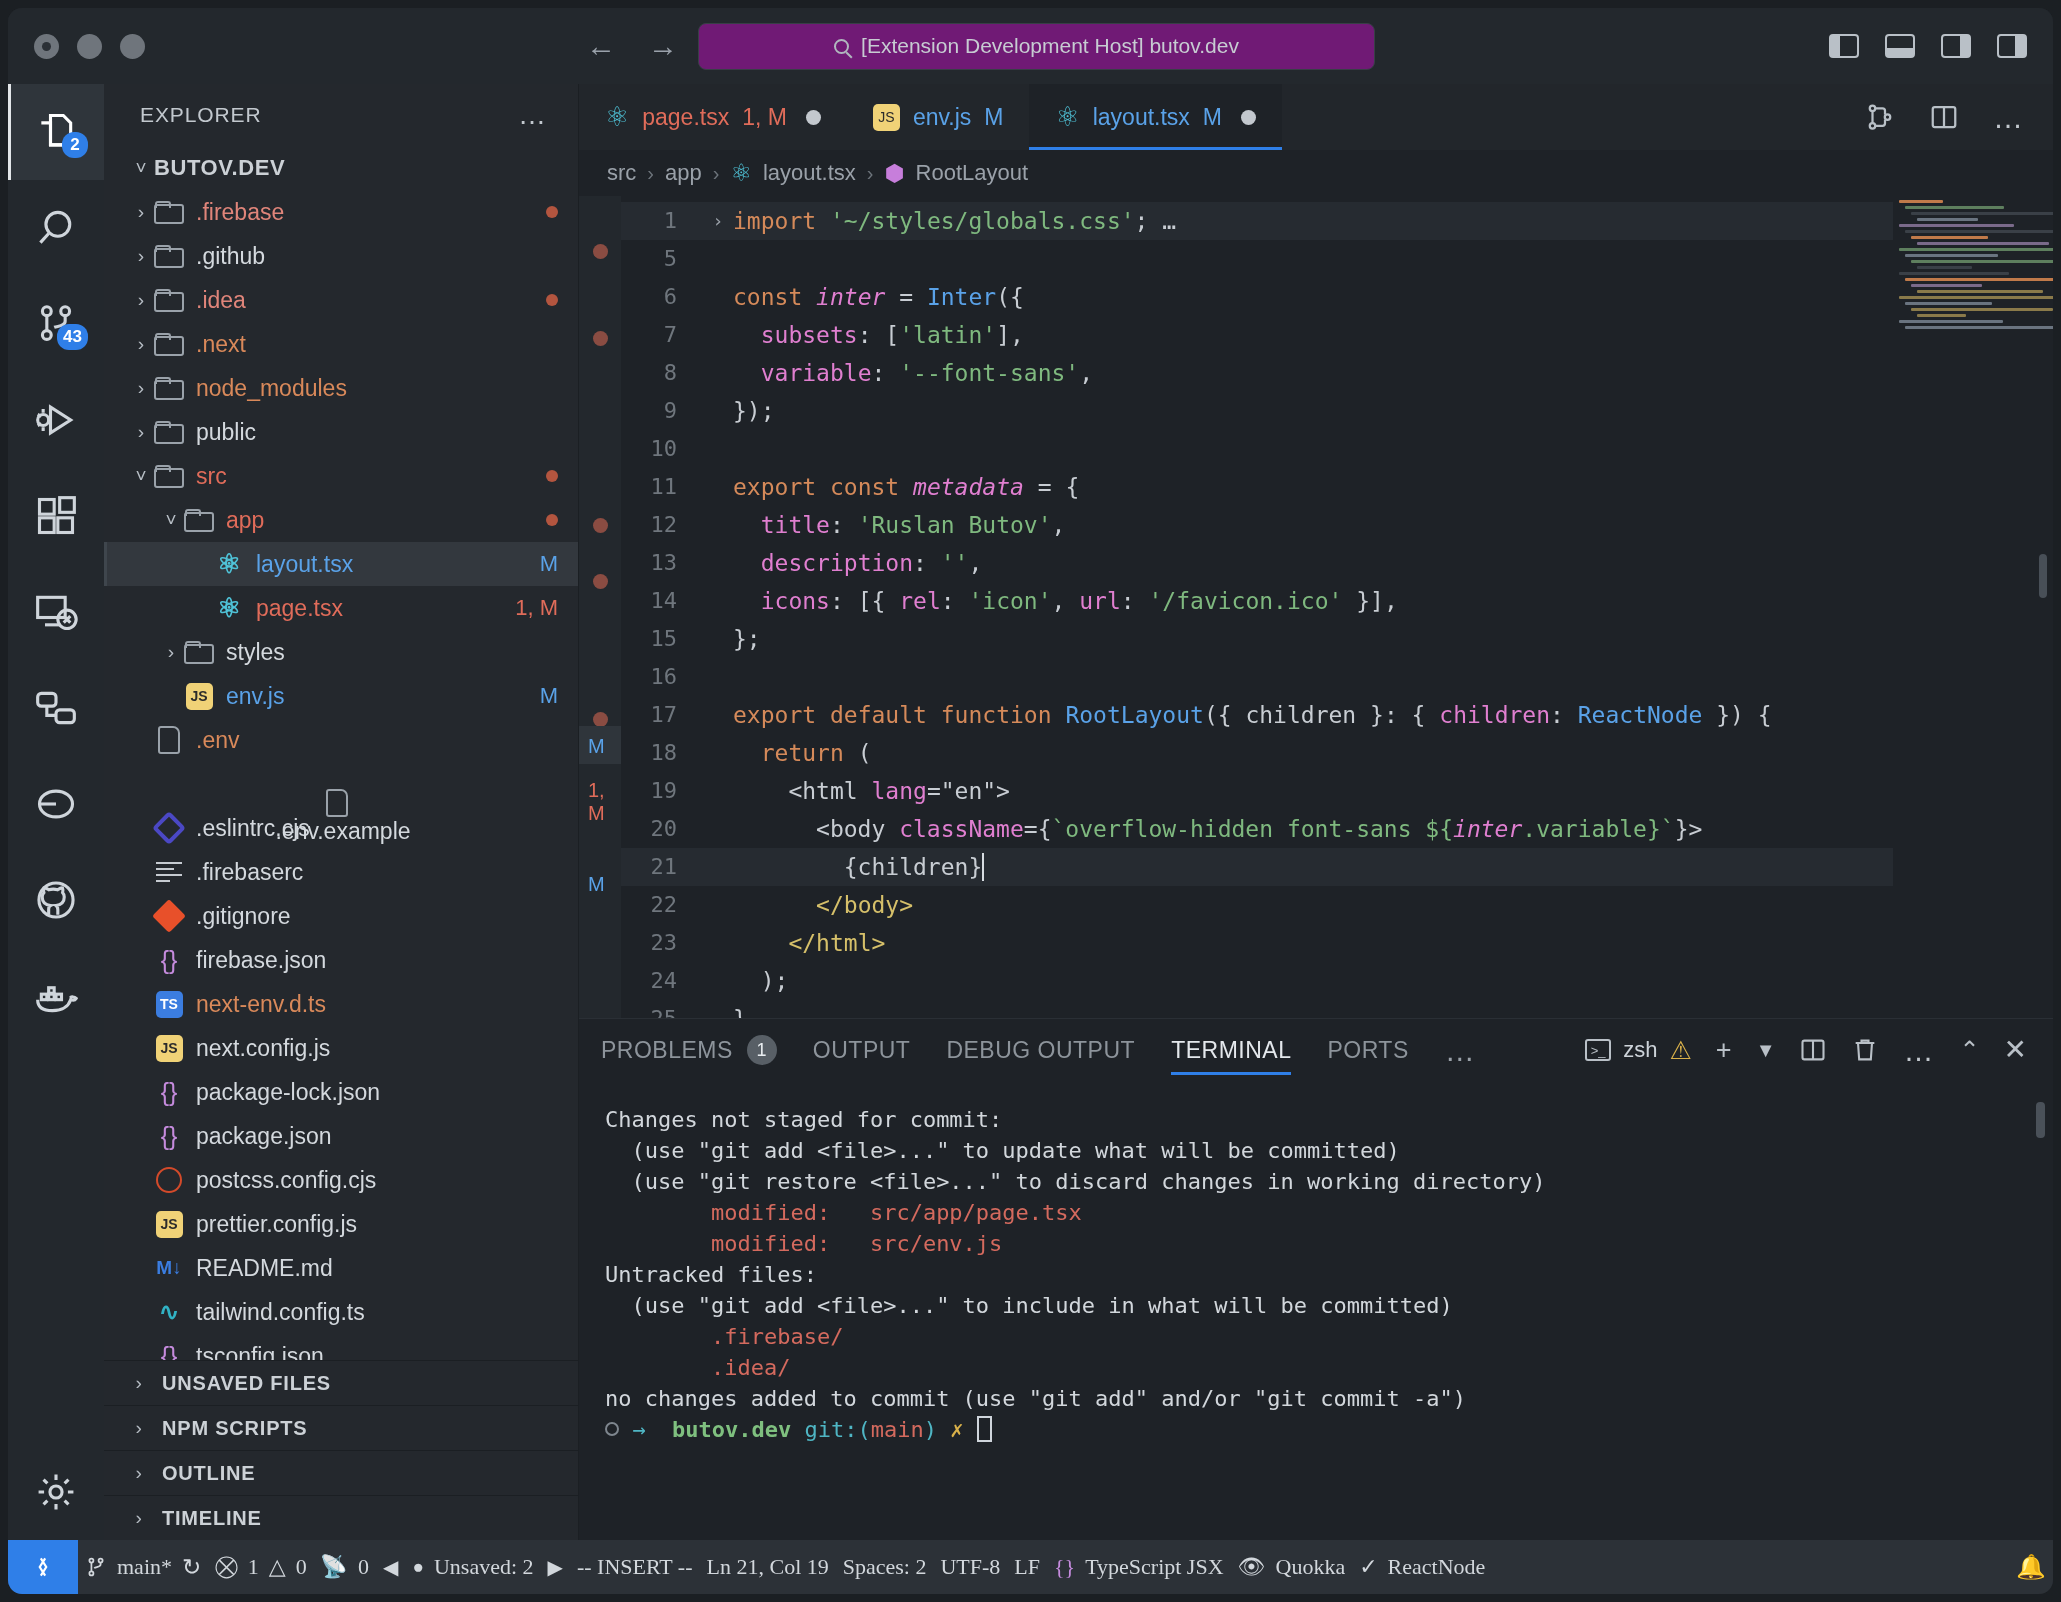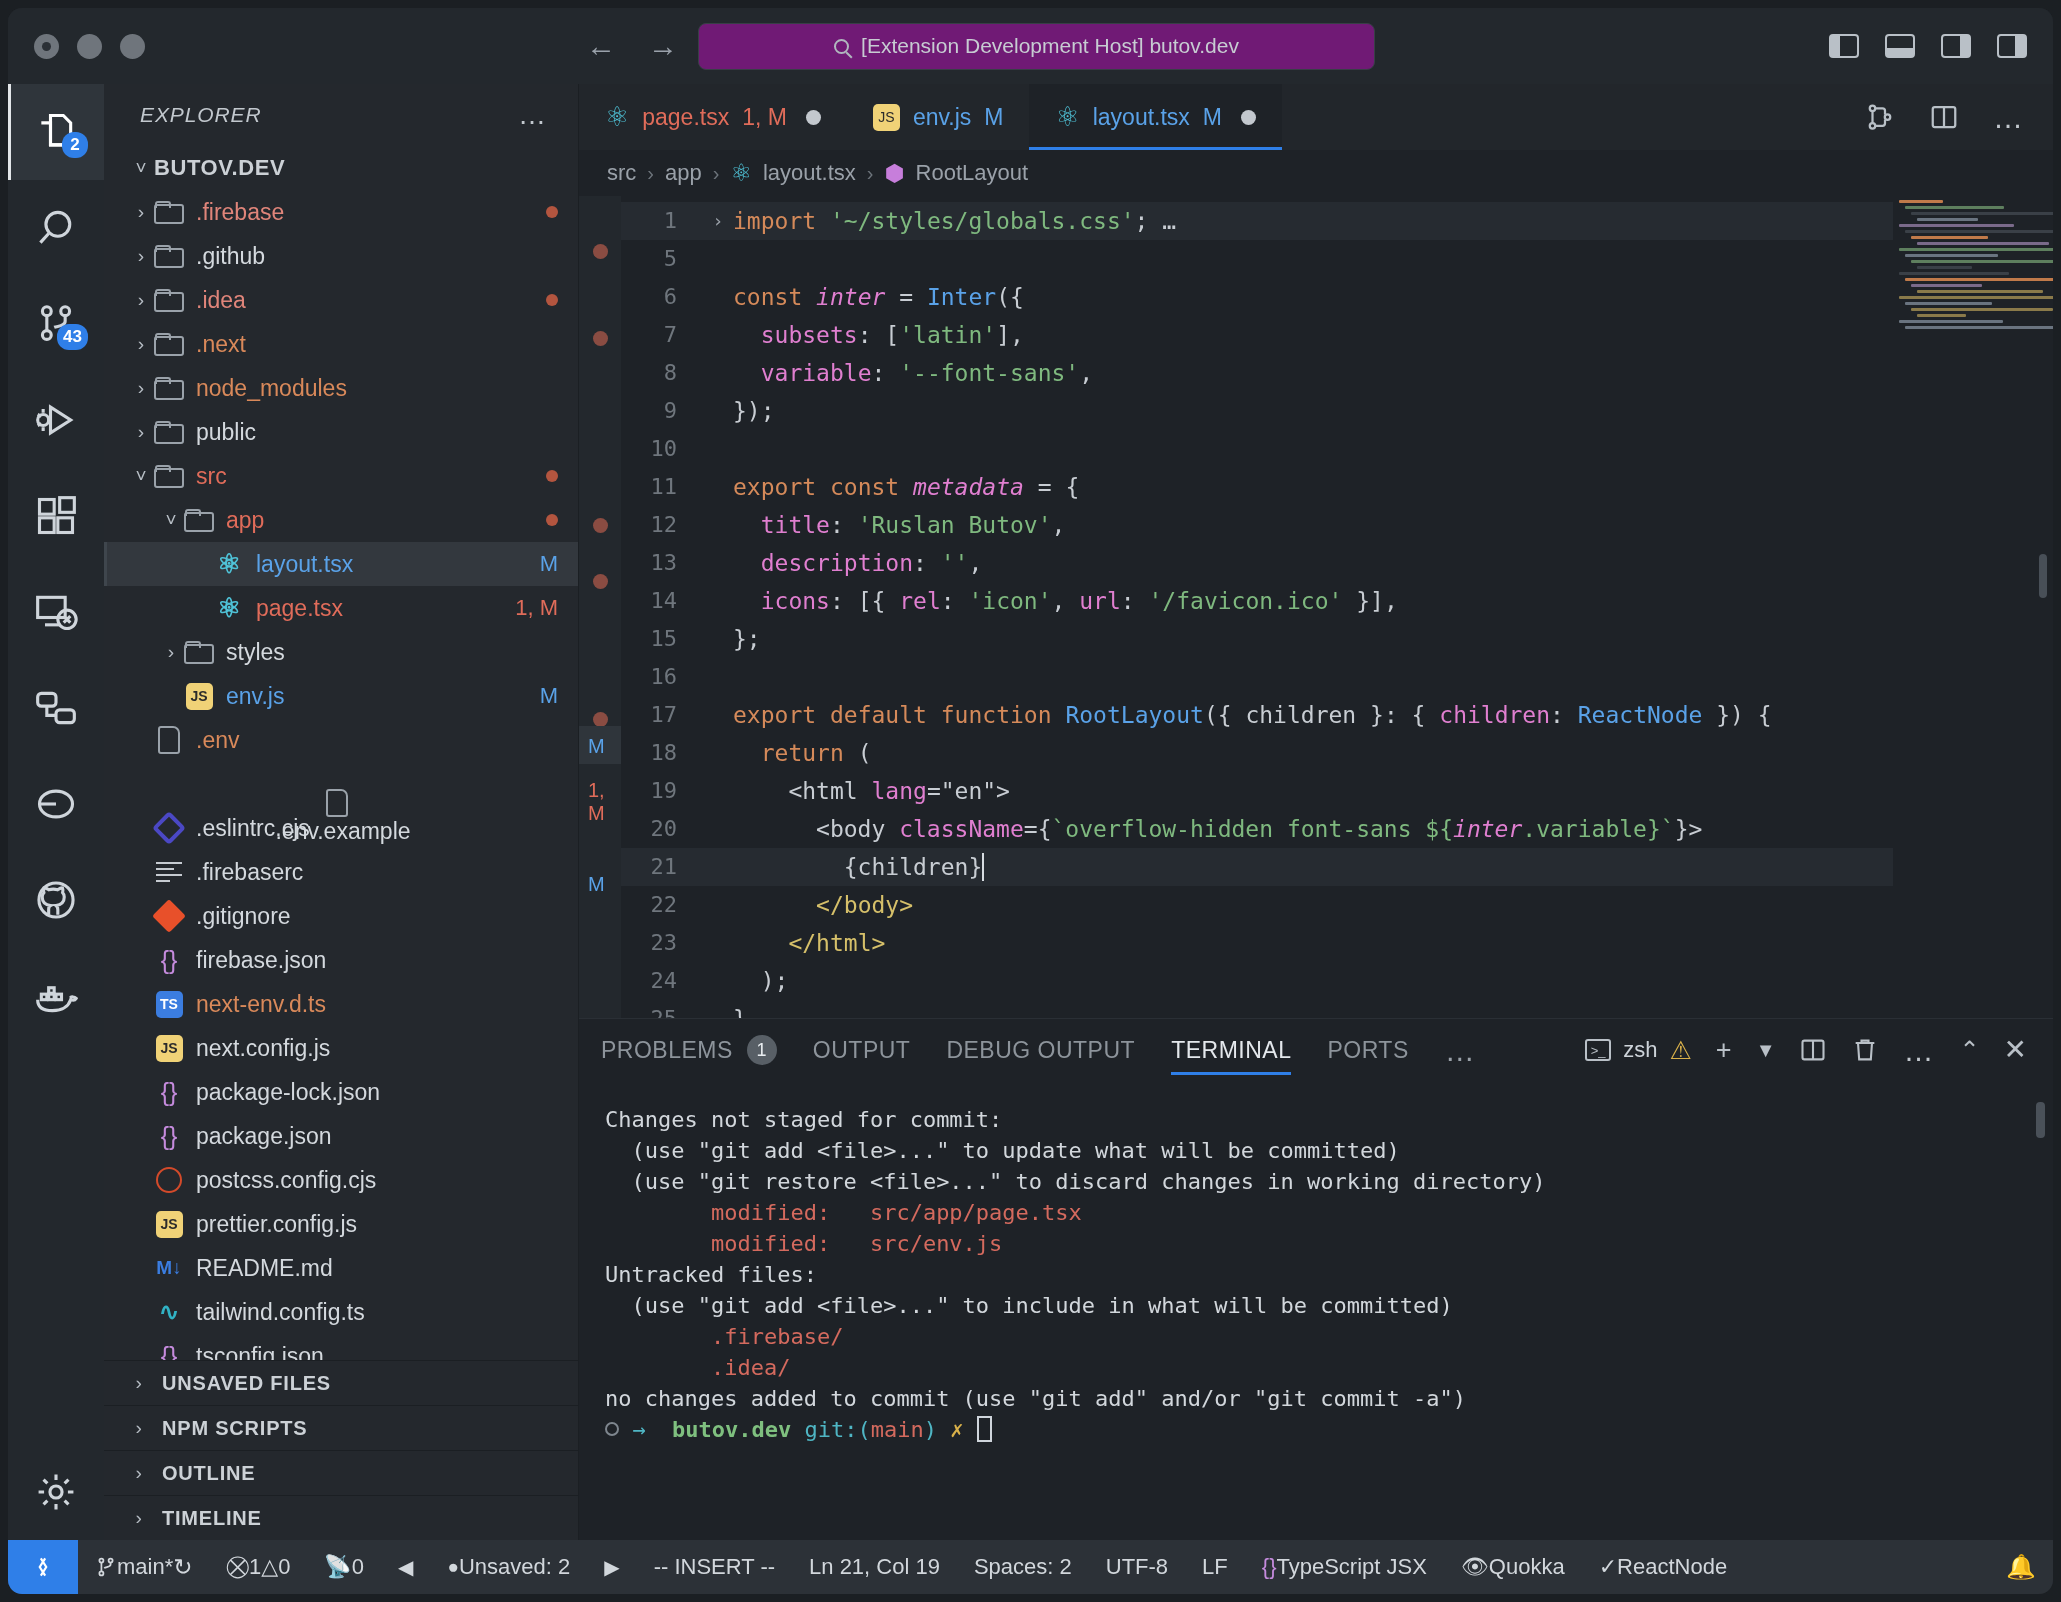--- a/index.html
+++ b/index.html
@@ -96,21 +96,21 @@
   
   .sidebar {
     width: 475px; background: #24282d; flex: 0 0 475px;
     display: flex; flex-direction: column; min-height: 0;
     border-right: 1px solid #1b1f23;
   }
   .sb-header {
     height: 62px; display: flex; align-items: center; justify-content: space-between;
     padding: 0 30px 0 36px;
   }
-  .sb-header .t { color: #c2c8ce; font-size: 21px; letter-spacing: .9px; font-style: italic; }
+  .sb-header .t { color: #c2c8ce; font-size: 21px; letter-spacing: .9px; }
   .ellipsis { color: #c2c8ce; font-size: 28px; letter-spacing: 2px; line-height: 0.5; }
   .tree { flex: 1; overflow: hidden; }
   .row {
     height: 44px; display: flex; align-items: center; font-size: 23px;
     color: #ccd1d6; padding-right: 20px; position: relative; white-space: nowrap;
   }
   .row.selected { background: #33383e; }
   .row.selected::before { content:''; position:absolute; left:0; top:0; bottom:0; width:3px; background:#3f464d; }
   .chev {
     width: 26px; display: inline-flex; align-items: center; justify-content: center;
@@ -239,21 +239,21 @@
                    vertical-align:1px;}
   .cursor-block { display:inline-block; width:15px; height:26px; border:2px solid #cfd5db; vertical-align:-5px; }
 
   
   .statusbar {
     height: 54px; flex:0 0 54px; background:#2c3137; display:flex; align-items:center;
     font-size: 22px; color:#d2d7dc;
   }
   .sb-remote { width:70px; height:54px; background:#2f7fe8; display:flex; align-items:center;
                justify-content:center; color:#fff; font-size:25px; }
-  .sb-item { display:flex; align-items:center; padding: 0 17px; height:54px; }
+  .sb-item { display:flex; align-items:center; gap:10px; padding: 0 7px; height:54px;font-family:Liberation Serif, serif; }
   .sb-right { margin-left:auto; display:flex; align-items:center; }
   .sb-ico { font-size: 22px; }
 </style>
 </head>
 <body>
 
 <div class="window">
 
   <div class="titlebar">
     <div class="traffic">

